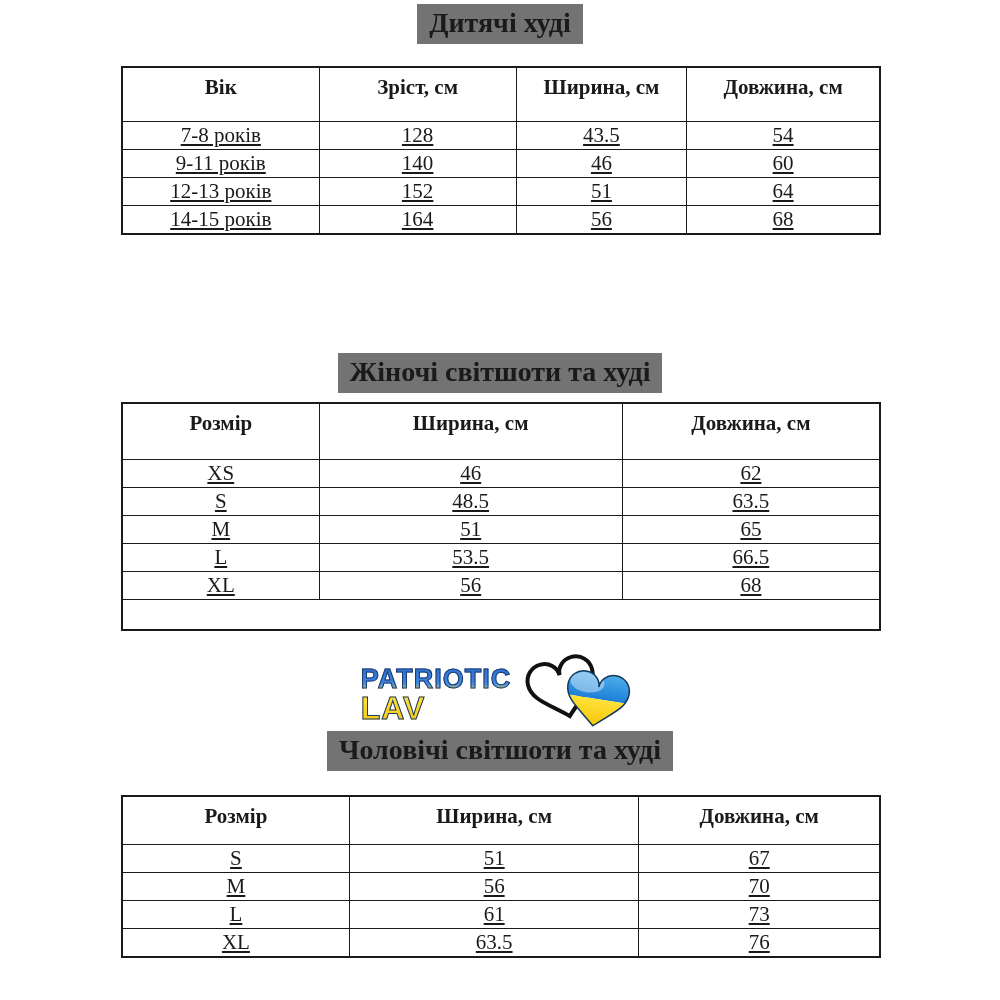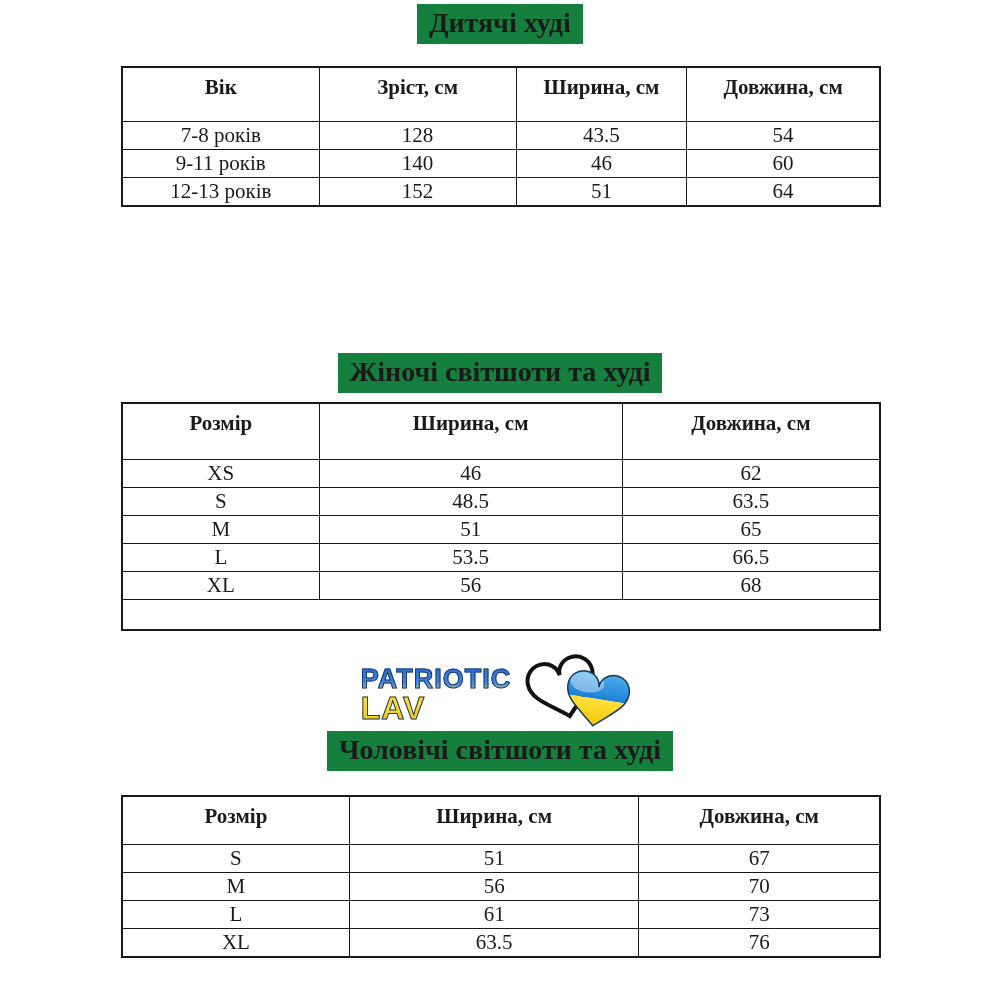--- a/index.html
+++ b/index.html
@@ -11,21 +11,21 @@
     color:#1a1a1a;
     overflow:hidden;
   }
   .title{
     position:absolute;left:0;width:1000px;
     text-align:center;margin:0;
     font-size:28px;font-weight:bold;line-height:1.2;
   }
   .title .hl{
     display:inline-block;
-    background:#15803d;
+    background:#737373;
     padding:2px 12px 4px 12px;
   }
   table{
     position:absolute;left:121px;width:760px;
     border-collapse:collapse;
     table-layout:fixed;
     font-size:21px;
   }
   table, th, td{border:1px solid #1a1a1a;}
   table{border-width:2px;}
@@ -33,20 +33,21 @@
     font-size:21px;font-weight:bold;
     vertical-align:top;
     padding:7px 2px 0 2px;
     text-align:center;
   }
   td{
     height:27px;
     padding:0 2px;
     text-align:center;
     vertical-align:middle;
+    text-decoration:underline;
   }
   .t1 th{height:46px;}
   .t2 th{height:48px;}
   .t3 th{height:40px;}
   .t1{top:66px;}
   .t2{top:402px;}
   .t3{top:795px;}
   .title1{top:4px;}
   .title2{top:353px;font-family:Liberation Serif, serif;}
   .title3{top:731px;}
@@ -123,20 +124,26 @@
           <td>9-11 років</td>
           <td>140</td>
           <td>46</td>
           <td>60</td>
         </tr>
         <tr>
           <td>12-13 років</td>
           <td>152</td>
           <td>51</td>
           <td>64</td>
+        </tr>
+        <tr>
+          <td>14-15 років</td>
+          <td>164</td>
+          <td>56</td>
+          <td>68</td>
         </tr>
       </tbody>
     </table>
 
   <h2 class="title title2"><span class="hl">Жіночі світшоти та худі</span></h2>
   <table class="t2">
       <colgroup>
         <col class="c0">
         <col class="c1">
         <col class="c2">

